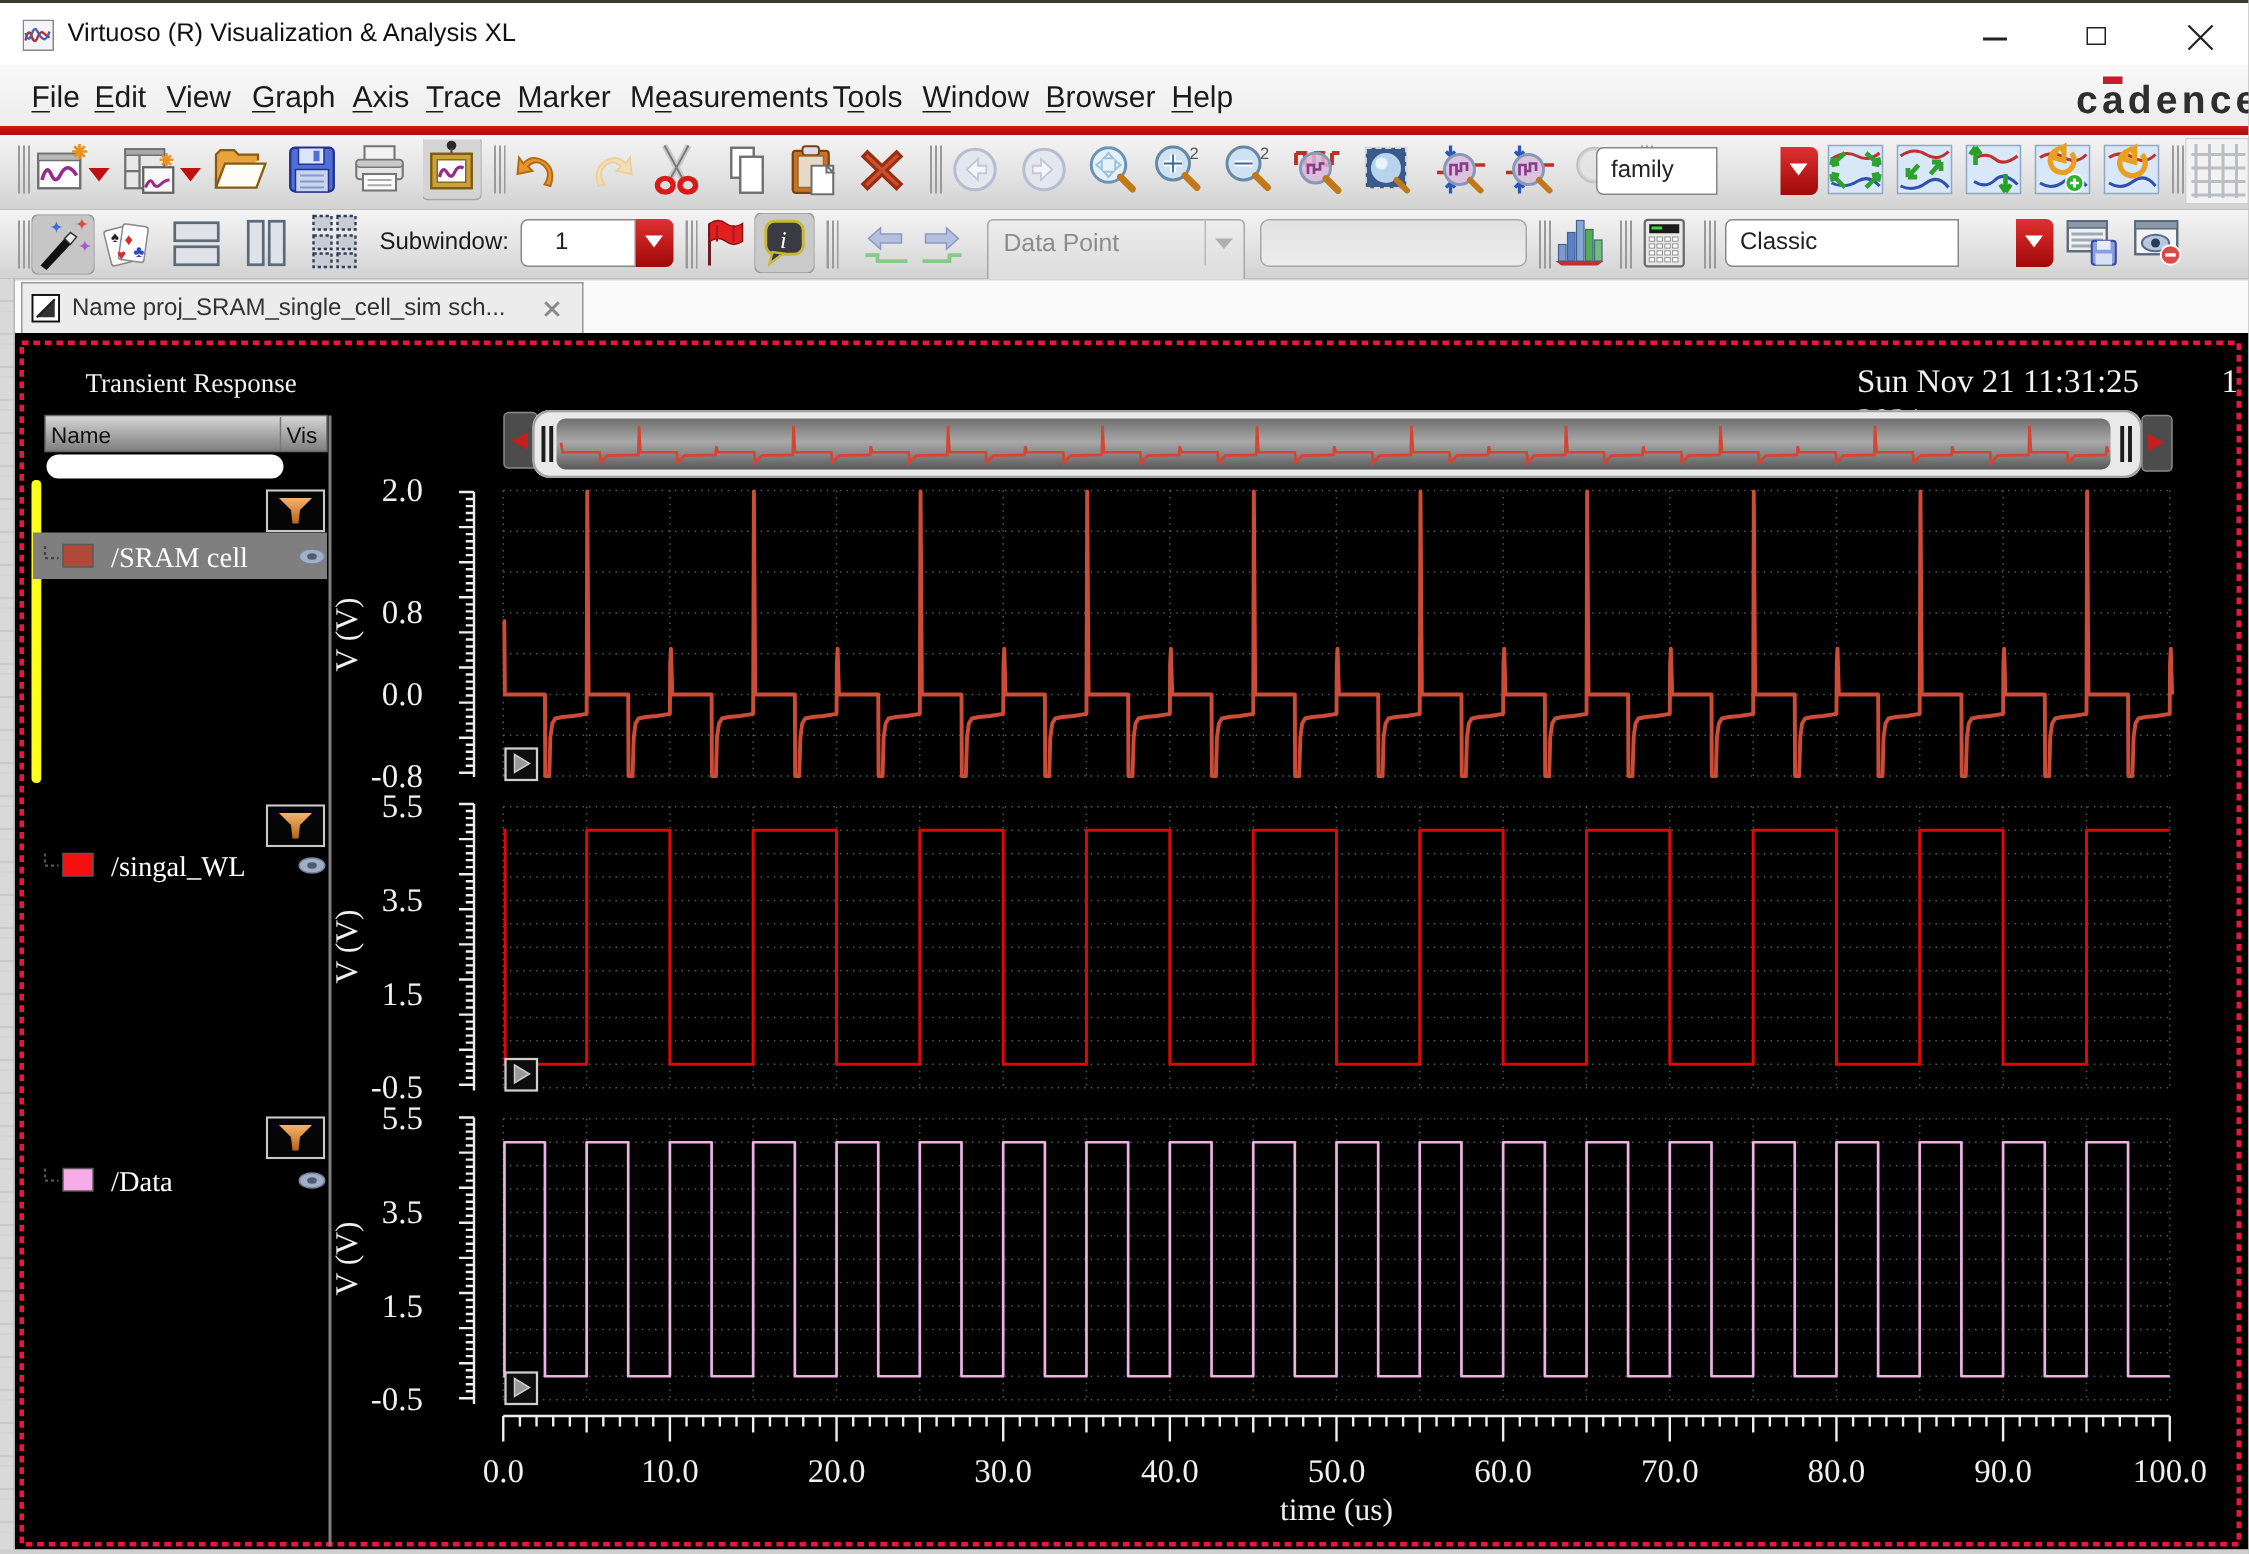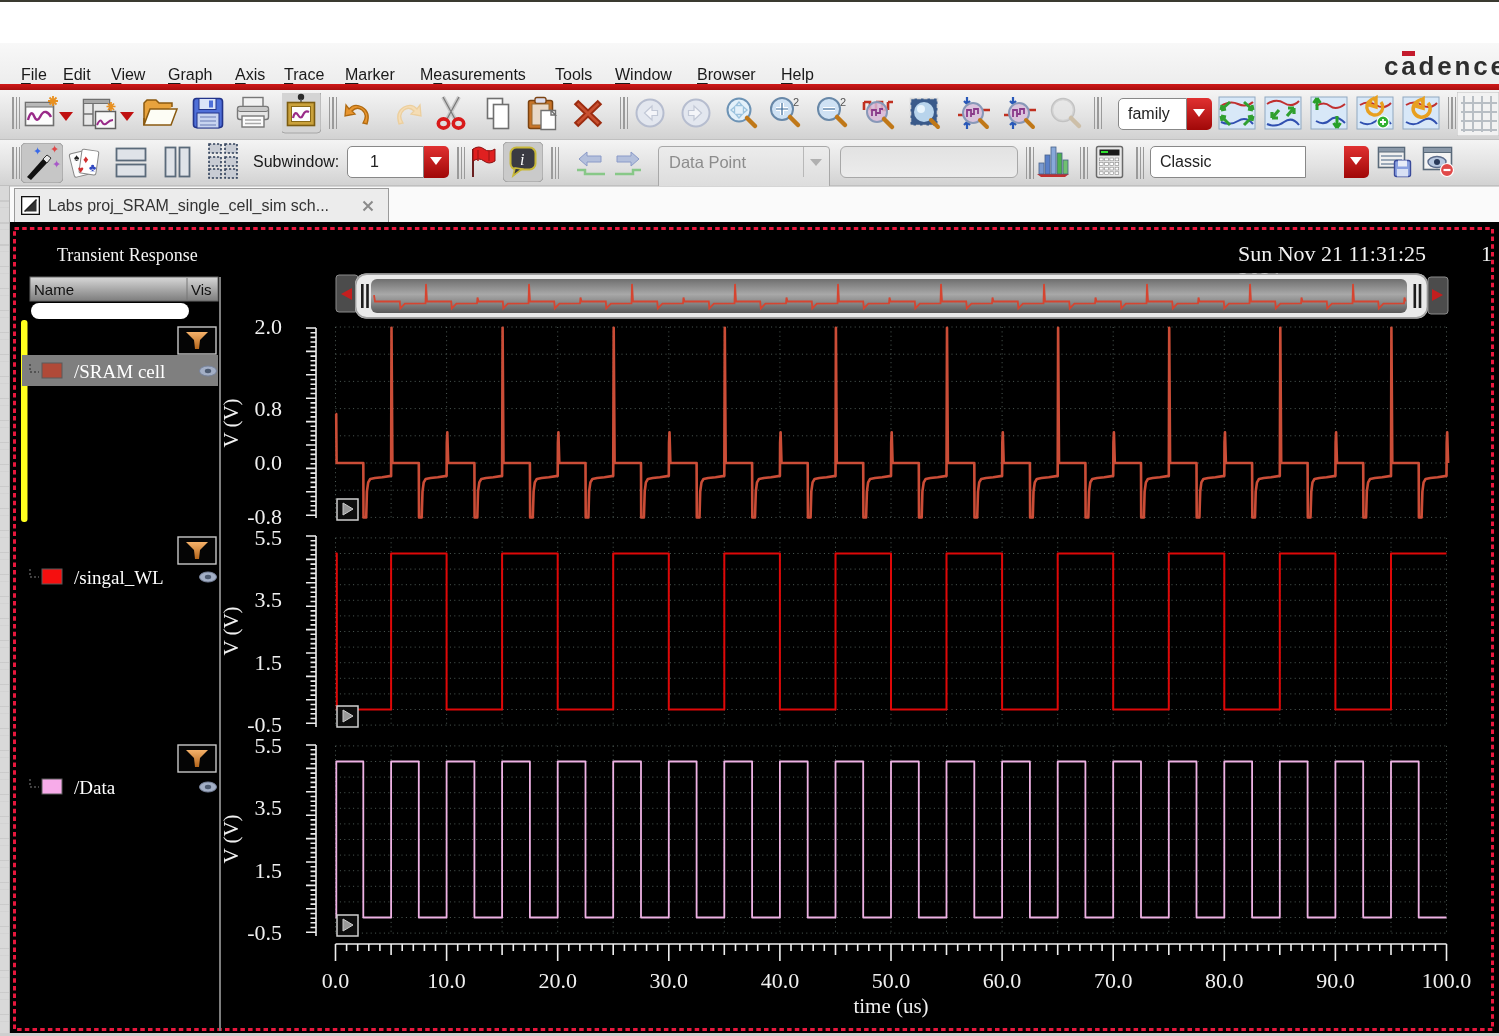--- a/index.html
+++ b/index.html
@@ -1,21 +1,21 @@
 <!DOCTYPE html>
 <html><head><meta charset="utf-8"><title>Virtuoso (R) Visualization &amp; Analysis XL</title>
 <style>
 *{margin:0;padding:0;box-sizing:border-box}
 html,body{width:1499px;height:1036px;overflow:hidden;background:#fff;font-family:"Liberation Sans",sans-serif}
 #win{position:relative;width:1499px;height:1036px}
 .titlebar{position:absolute;left:0;top:2px;width:1499px;height:41px;background:#fff}
 .wtitle{position:absolute;left:45px;top:10px;font-size:17px;color:#111}
 .wbtn{position:absolute}
 .menubar{position:absolute;left:0;top:43px;width:1499px;height:41px;background:linear-gradient(#f8f8f8,#ededed)}
-.mi{position:absolute;top:23px;font-size:16px;color:#1a1a1a}
+.mi{position:absolute;top:11px;font-size:20px;color:#1a1a1a}
 .mi u{text-decoration-thickness:1.4px;text-underline-offset:3px}
 .cadence{position:absolute;left:1384px;top:8px;font-size:26px;font-weight:bold;letter-spacing:2.8px;color:#2e2e2e}
 .abar{position:relative}
 .abar::before{content:"";position:absolute;left:1px;top:0px;width:12.5px;height:4.5px;background:#c41b2d}
 .redline{position:absolute;left:0;top:84px;width:1499px;height:6px;background:linear-gradient(#d01818,#a80e0e)}
 .toolbar{position:absolute;left:0;width:1499px;background:linear-gradient(#f4f4f4 0%,#e3e3e3 55%,#d2d2d2 100%);border-bottom:1px solid #c0c0c0}
 .grip{position:absolute;top:7px;width:8px;height:32px;background:repeating-linear-gradient(90deg,#9a9a9a 0 1.5px,transparent 1.5px 3.5px)}
 .ticon{position:absolute}
 .combo{position:absolute;height:32px;background:#fff;border:1px solid #888;border-radius:5px 0 0 5px;font-size:16px;color:#222;padding:6px 0 0 9px}
 .cbtn{position:absolute;height:32px;width:25px;background:linear-gradient(#e03030,#a00808);border-radius:0 5px 5px 0}
@@ -26,20 +26,33 @@
 .entry{position:absolute;height:32px;background:linear-gradient(#e2e2e2,#ececec);border:1px solid #a8a8a8;border-radius:6px}
 .tabbar{position:absolute;left:0;top:186px;width:1499px;height:36px;background:#fafafa;border-top:1px solid #d5d5d5}
 .tab{position:absolute;left:14px;top:1px;width:375px;height:35px;background:#ececec;border:1px solid #9a9a9a;border-bottom:none}
 .tabtext{position:absolute;left:33px;top:8px;font-size:16px;color:#333}
 .lstrip{position:absolute;z-index:5;left:0;top:186px;width:10px;height:850px;background:#d9d9d9;border-right:1px solid #b5b5b5;background-image:repeating-linear-gradient(#00000000 0 14px,#6a6a6a22 14px 15.5px,#00000000 15.5px 21px,#88888814 21px 22px)}
 .bstrip{position:absolute;left:0;top:1033px;width:1499px;height:3px;background:#cfcfcf;z-index:5}
 </style></head>
 <body>
 <div id="win">
 <div style="position:absolute;left:0;top:0;width:1499px;height:2px;background:#3a3a30"></div>
+<div class="titlebar">
+<svg class="ticon" style="left:15px;top:11px" width="21" height="21">
+        <rect x="0.5" y="0.5" width="20" height="20" fill="#f4f4f8" stroke="#888"></rect>
+        <path d="M2 14 Q4 5 6 11 T10 12 T14 9 T18 12" fill="none" stroke="#b03030" stroke-width="1.6"></path>
+        <path d="M2 9 Q4 16 6 10 T10 8 T14 13 T18 8" fill="none" stroke="#5060a8" stroke-width="1.6"></path>
+      </svg>
+<div class="wtitle">Virtuoso (R) Visualization &amp; Analysis XL</div>
+<div class="wbtn" style="left:1322px;top:23px;width:16px;height:2.2px;background:#222"></div>
+<div class="wbtn" style="left:1391px;top:16px;width:13px;height:12px;border:1.6px solid #222"></div>
+<svg class="wbtn" style="left:1458px;top:14px" width="19" height="19">
+        <path d="M1 1 L17 17 M17 1 L1 17" stroke="#222" stroke-width="1.5"></path>
+      </svg>
+</div>
 <div class="menubar">
 <span class="mi" style="left:21px"><u>F</u>ile</span>
 <span class="mi" style="left:63px"><u>E</u>dit</span>
 <span class="mi" style="left:111px"><u>V</u>iew</span>
 <span class="mi" style="left:168px"><u>G</u>raph</span>
 <span class="mi" style="left:235px"><u>A</u>xis</span>
 <span class="mi" style="left:284px"><u>T</u>race</span>
 <span class="mi" style="left:345px"><u>M</u>arker</span>
 <span class="mi" style="left:420px">M<u>e</u>asurements</span>
 <span class="mi" style="left:555px">T<u>o</u>ols</span>
@@ -193,21 +206,21 @@
         <circle cx="18" cy="19" r="10" fill="#d8c0dc" fill-opacity="0.9" stroke="#8898b8" stroke-width="2"></circle>
         <path d="M12 23 L12 16 L16 16 L16 23 M16 20 L19 20 L19 15 L23 15 L23 20" stroke="#8a3a8a" stroke-width="1.8" fill="none"></path>
         <path d="M25 26 L32 33" stroke="#c07818" stroke-width="4" stroke-linecap="round"></path>
       </svg>
       <svg class="ticon" style="left:1046px;top:4px" width="39" height="39">
         <circle cx="17" cy="16" r="11" fill="none" stroke="#c2c2c2" stroke-width="2.5"></circle>
         <circle cx="17" cy="16" r="11" fill="#e2e2e2" fill-opacity="0.5"></circle>
         <path d="M25 24 L33 32" stroke="#cdbfa8" stroke-width="4.5" stroke-linecap="round"></path>
       </svg>
       <div class="grip" style="left:1094px"></div>
-      <div class="combo" style="left:1118px;top:8px;width:69px">family</div>
+      <div class="combo" style="left:1064px;top:8px;width:81px">family</div>
       <div class="cbtn" style="left:1187px;top:8px"></div>
       <svg class="ticon" style="left:1218px;top:4px" width="39" height="39">
         <rect x="1" y="3" width="36" height="32" fill="#d8e8f8" stroke="#90a8c0"></rect>
         <path d="M3 12 Q12 6 20 10 T35 8" fill="none" stroke="#c03030" stroke-width="2"></path>
         <path d="M3 28 Q12 32 20 27 T35 30" fill="none" stroke="#3050b0" stroke-width="2"></path>
         <g stroke="#30a030" stroke-width="3" fill="#40b040">
           <path d="M3 16 L12 8 M3 16 L8 15 M3 16 L4 11"></path>
           <path d="M35 16 L26 8 M35 16 L30 15 M35 16 L34 11"></path>
           <path d="M3 22 L12 31 M3 22 L8 23 M3 22 L4 27"></path>
           <path d="M35 22 L26 31 M35 22 L30 23 M35 22 L34 27"></path>
@@ -370,21 +383,21 @@
         <path d="M23.5 27 L30.5 27" stroke="#fff" stroke-width="2.2"></path>
       </svg>
     </div>
 <div class="tabbar">
 <div class="tab">
 <svg style="position:absolute;left:6px;top:7px" width="19" height="19">
           <rect x="0.5" y="0.5" width="18" height="18" fill="#fff" stroke="#111" stroke-width="1.6"></rect>
           <path d="M15.5 3.5 L3.5 15.5 L15.5 15.5 Z" fill="#333"></path>
           <path d="M15.5 3.5 L3.5 15.5" stroke="#222" stroke-width="1.4"></path>
         </svg>
-<span class="tabtext">Labs proj_SRAM_single_cell_sim sch...</span>
+<span class="tabtext">Name proj_SRAM_single_cell_sim sch...</span>
 <svg style="position:absolute;left:347px;top:11px" width="12" height="12">
           <path d="M1.5 1.5 L10.5 10.5 M10.5 1.5 L1.5 10.5" stroke="#8a8a8a" stroke-width="2"></path>
         </svg>
 </div>
     </div>
 <div class="lstrip"></div>
 <div class="bstrip"></div>
 <svg id="plot" width="1489" height="814" viewBox="10 222 1489 814" style="position:absolute;left:10px;top:222px">
 <rect x="10" y="222" width="1489" height="811" fill="#000"></rect>
 <rect x="14.5" y="228.5" width="1478" height="801" fill="none" stroke="#e8173d" stroke-width="3" stroke-dasharray="4.5 3.2"></rect>

